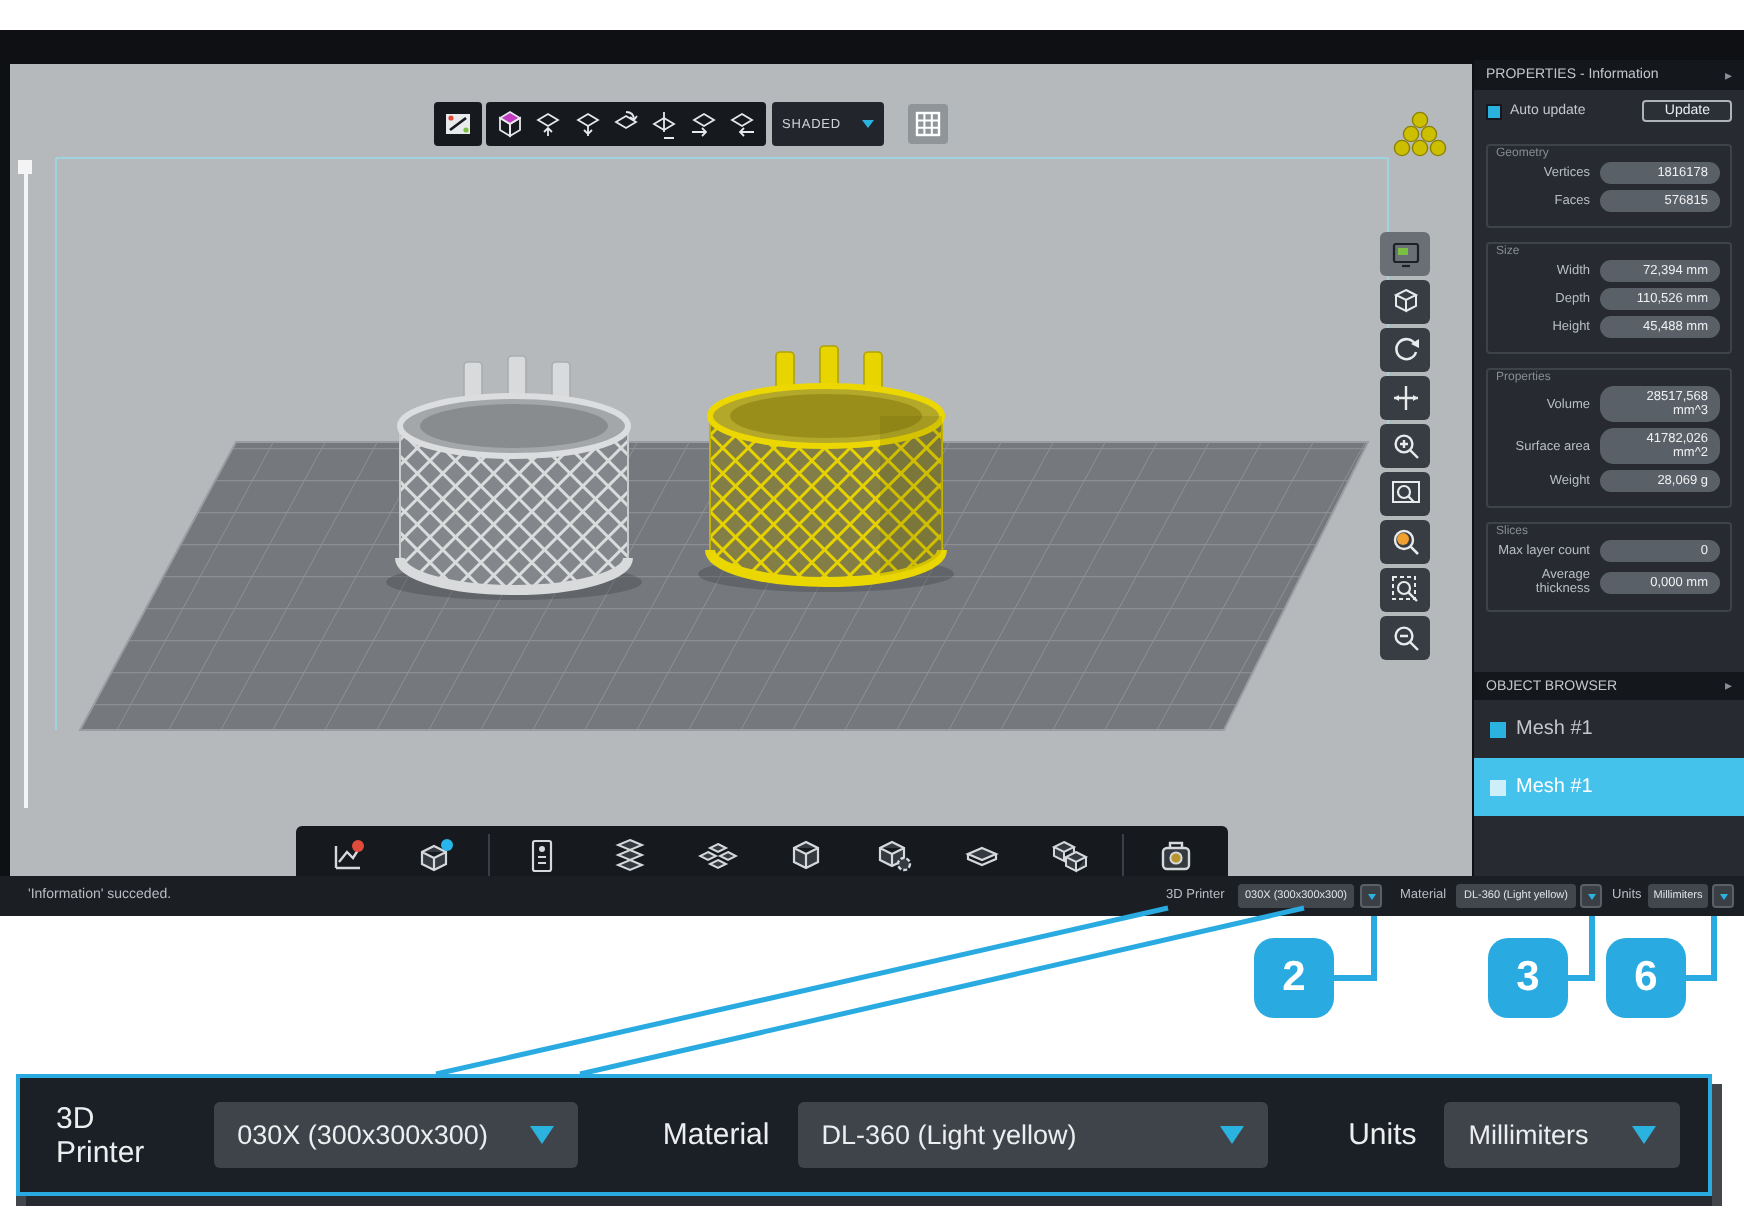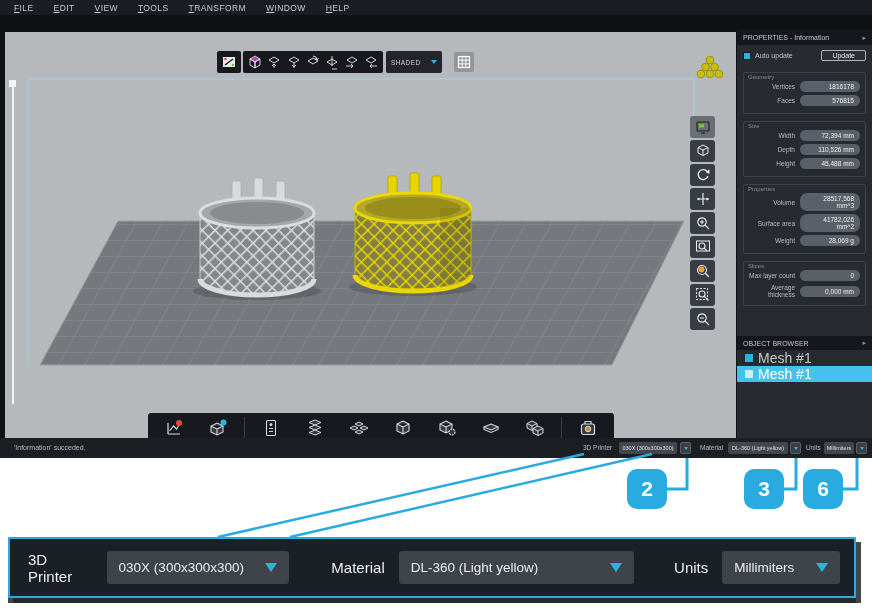--- a/index.html
+++ b/index.html
@@ -56,21 +56,21 @@
   .upd-btn { border:1px solid #aeb3b8; background:#2b3036; color:#e8ebed; font-size:7px;
              padding:1px 10px; border-radius:2px; cursor:pointer; }
   .group { position:relative; border:1px solid #3e434a; border-radius:2px; margin:7px 6px 0; padding:8px 5px 4px; }
   .group-label { position:absolute; top:1px; left:4px; font-size:6px; color:#878d93; }
   .prow { display:flex; align-items:center; margin-bottom:3px; }
   .plabel { flex:1; text-align:right; font-size:6.5px; color:#b9bec4; margin-right:5px; }
   .pval { width:60px; background:#5a6067; border-radius:7px; padding:2px 6px; text-align:right;
           font-size:6.5px; color:#eef0f2; }
   .ob-header { height:14px; background:#14171c; color:#c3c7cb; font-size:7px; display:flex; align-items:center;
                justify-content:space-between; padding:0 6px; margin-top:30px; }
-  .ob-item { height:16px; display:flex; align-items:center; gap:5px; padding-left:8px; color:#c3c7cb; font-size:14px; cursor:pointer; }
+  .ob-item { height:29px; display:flex; align-items:center; gap:5px; padding-left:8px; color:#c3c7cb; font-size:10px; cursor:pointer; }
   .ob-item .sq { width:8px; height:8px; background:#2bb3e0; }
   .ob-item.selected { background:#45c2ec; color:#ffffff; }
   .ob-item.selected .sq { background:#cdeff9; }
 
   
   .statusbar { position:absolute; top:438px; left:0; width:872px; height:20px; background:#1b1f24; z-index:2; }
   .sb-msg { position:absolute; left:14px; top:6px; color:#b9bdc2; font-size:7px; }
   .sb-label { position:absolute; top:6px; color:#b9bdc2; font-size:6.5px; }
   .sb-box { position:absolute; top:4px; height:12px; background:#42474e; border-radius:2px; color:#dfe2e5;
             font-size:5.5px; display:flex; align-items:center; justify-content:center; padding:0 3px; overflow:hidden; white-space:nowrap; }
@@ -90,29 +90,20 @@
   .zp-label { color:#eceef0; font-size:15px; }
   .zp-box { height:33px; background:#3f444b; border-radius:3px; display:flex; align-items:center;
             justify-content:space-between; color:#eceef0; font-size:13.5px; padding:0 12px; cursor:pointer; }
   .zp-box i { width:0; height:0; border-left:6px solid transparent; border-right:6px solid transparent; border-top:9px solid #2bb3e0; margin-left:10px; }
 </style>
 </head>
 <body>
 
 <div id="app">
 
-  <div class="menubar">
-    <span class="menu-item">FILE</span>
-    <span class="menu-item">EDIT</span>
-    <span class="menu-item">VIEW</span>
-    <span class="menu-item">TOOLS</span>
-    <span class="menu-item">TRANSFORM</span>
-    <span class="menu-item">WINDOW</span>
-    <span class="menu-item">HELP</span>
-  </div>
 
   <div class="workspace">
 
     <div class="viewport">
 
       <svg width="731" height="421" style="position:absolute;left:0;top:0;">
         <defs>
           <pattern id="grid" width="26" height="16" patternUnits="userSpaceOnUse" patternTransform="skewX(-28.5)">
             <rect width="26" height="16" fill="#75797d"></rect>
             <path d="M0 0 H26 M0 0 V16" stroke="#8d9194" stroke-width="1"></path>

